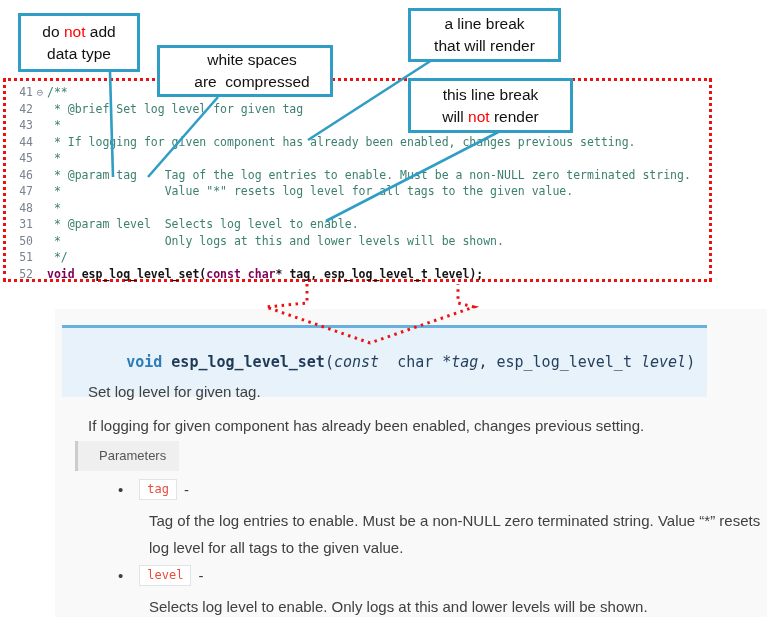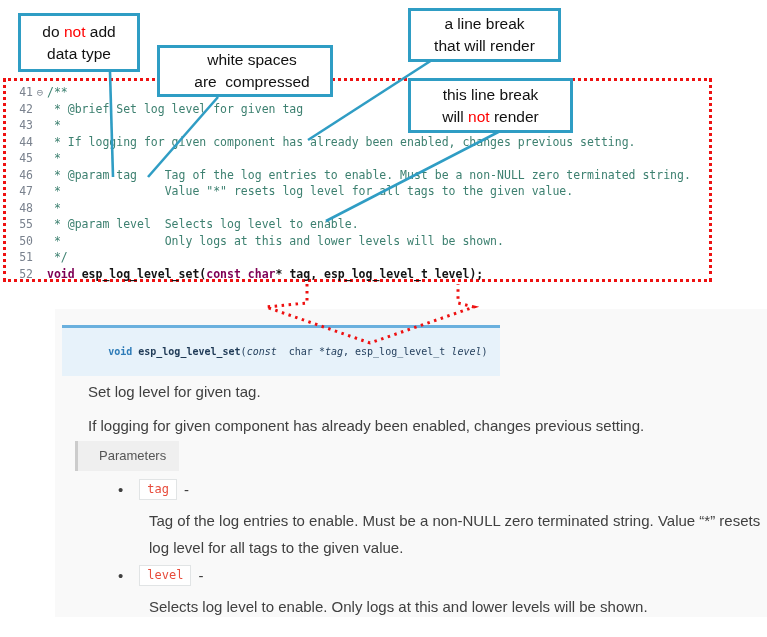--- a/index.html
+++ b/index.html
@@ -37,21 +37,21 @@
   .overlay { position:absolute; left:0; top:0; width:767px; height:637px; z-index:5; pointer-events:none; }
 
   
   .docs-panel {
     position:absolute; left:55px; top:309px; width:712px; height:308px;
     background:#f9f9f9; z-index:1; color:#404040;
   }
   .sig-bar {
     position:absolute; left:7px; top:16px; display:inline-block;
     background:#e7f2fa; border-top:3px solid #6ab0de; padding:7px 12px 8px 10px;
-    font-family:"DejaVu Sans Mono", monospace; font-size:10px; color:#26415e; white-space:pre;
+    font-family:"DejaVu Sans Mono", monospace; font-size:15px; color:#26415e; white-space:pre;
   }
   .sig-kw-void { color:#2e7cb8; font-weight:bold; }
   .sig-name { font-weight:bold; color:#1f3a56; }
   .sig-it { font-style:italic; }
   .doc-brief { position:absolute; left:33px; top:74px; font-size:15px; }
   .doc-para  { position:absolute; left:33px; top:108px; font-size:15px; }
   .params-label {
     position:absolute; left:20px; top:132px; border-left:3px solid #cccccc;
   }
   .params-label span {
@@ -112,21 +112,21 @@
         <span class="gutter">47</span>
         <span class="fold"></span>
         <span class="ctext"> *               Value "*" resets log level for all tags to the given value.</span>
       </div>
       <div class="code-row">
         <span class="gutter">48</span>
         <span class="fold"></span>
         <span class="ctext"> *</span>
       </div>
       <div class="code-row">
-        <span class="gutter">55</span>
+        <span class="gutter">31</span>
         <span class="fold"></span>
         <span class="ctext"> * @param level  Selects log level to enable.</span>
       </div>
       <div class="code-row">
         <span class="gutter">50</span>
         <span class="fold"></span>
         <span class="ctext"> *               Only logs at this and lower levels will be shown.</span>
       </div>
       <div class="code-row">
         <span class="gutter">51</span>

